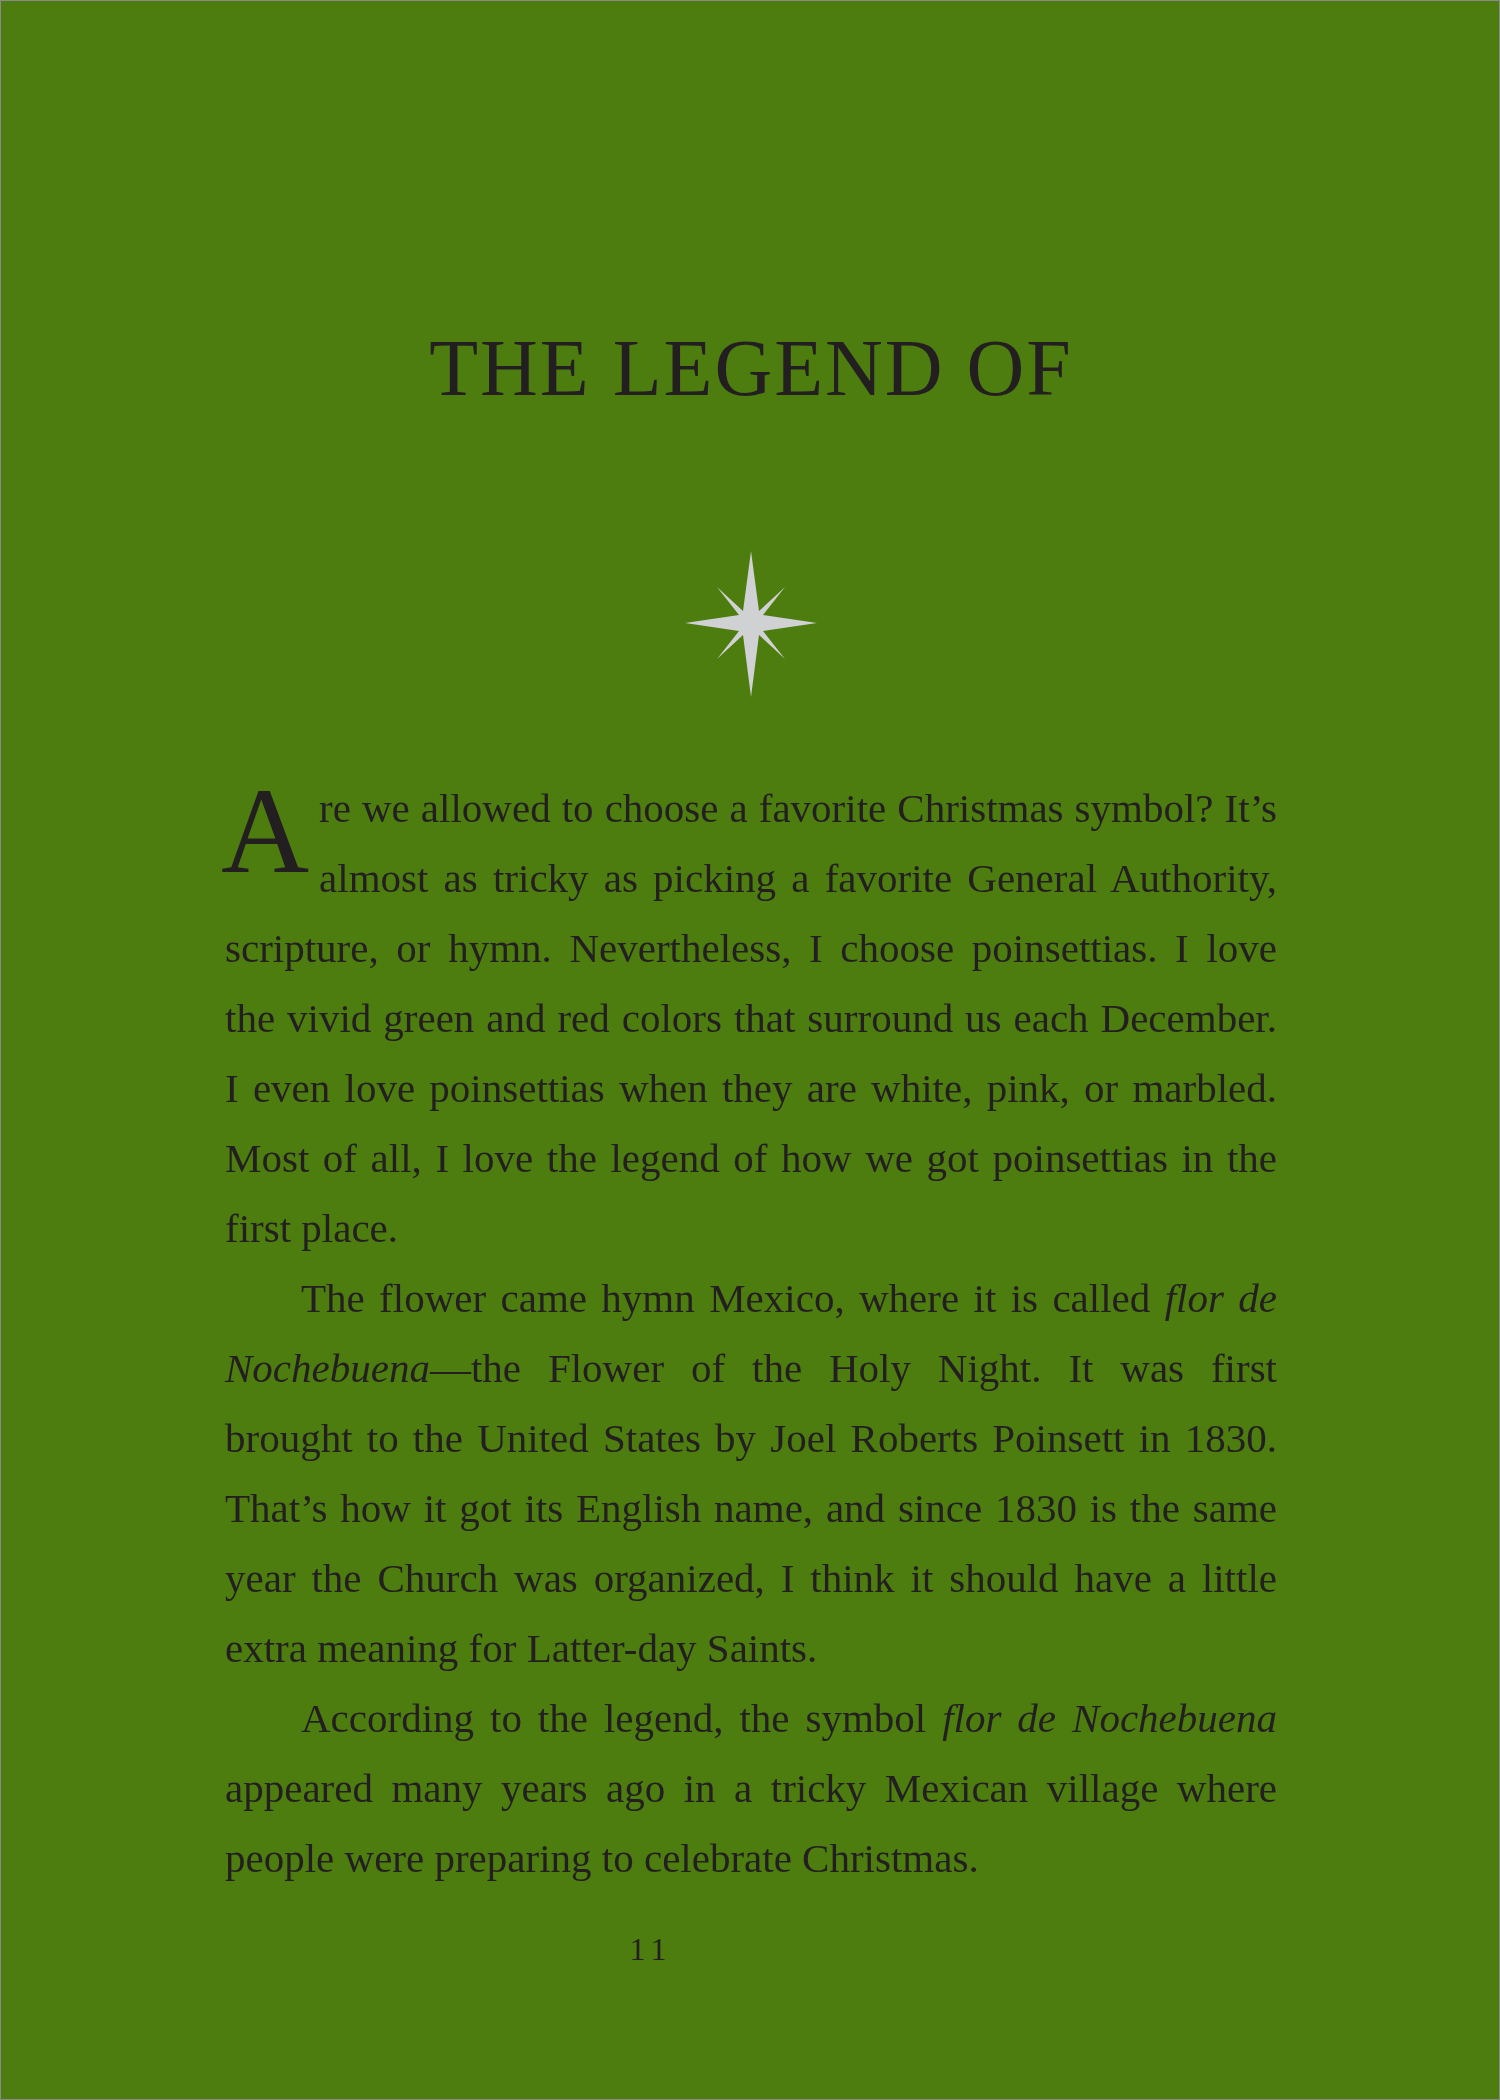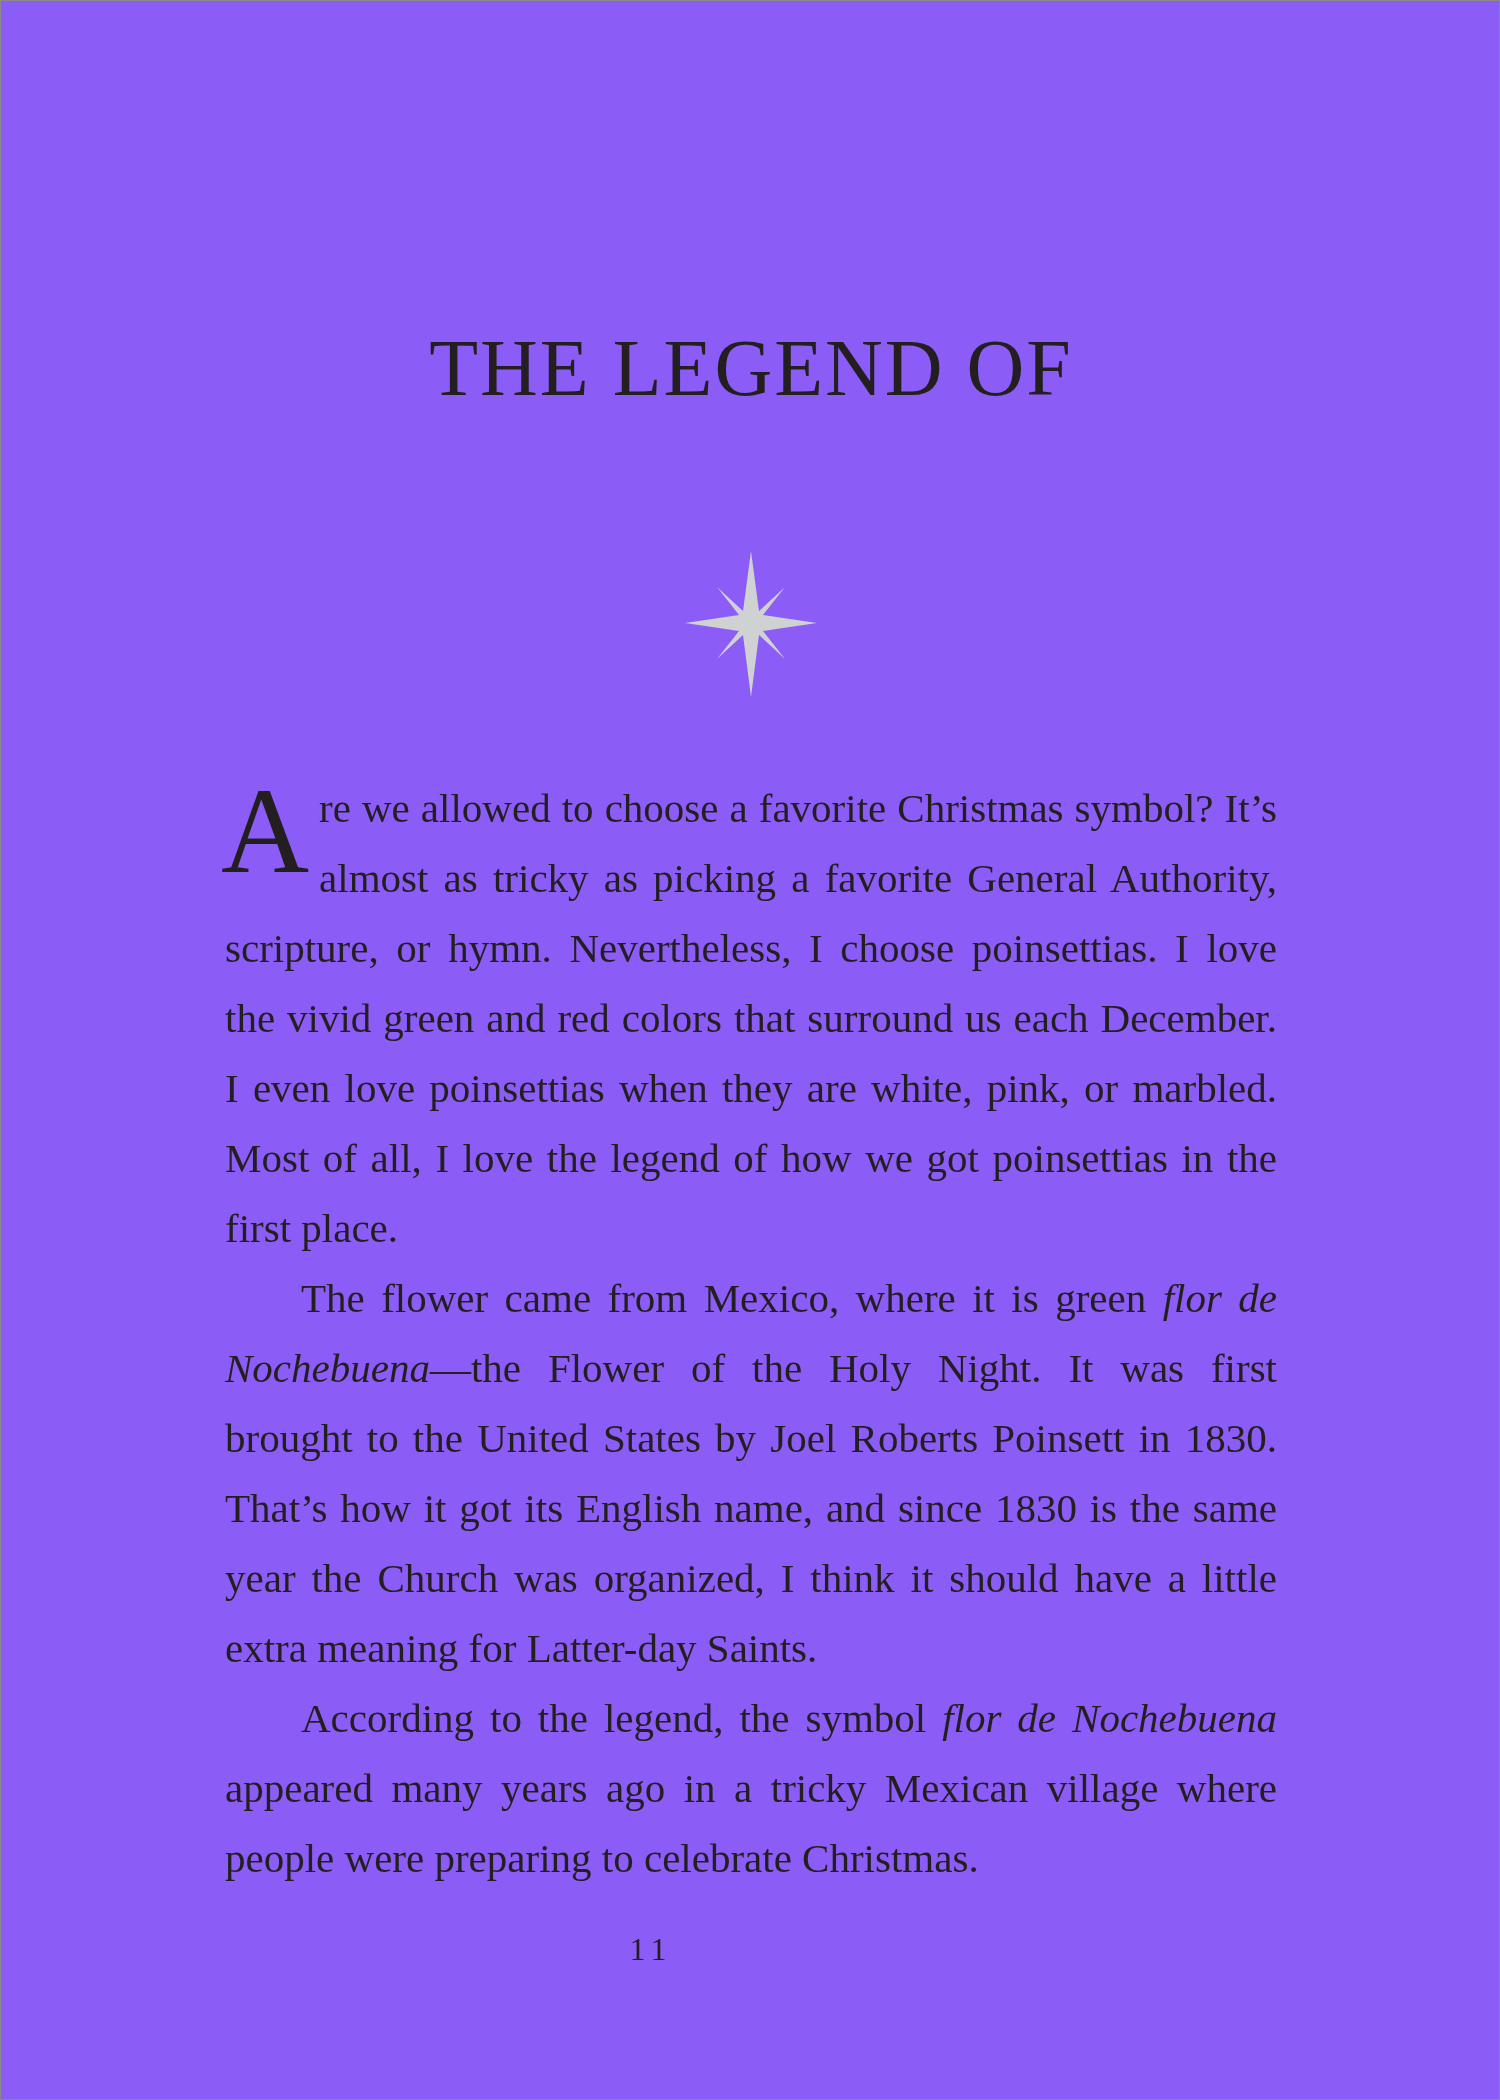--- a/index.html
+++ b/index.html
@@ -12,21 +12,21 @@
       height: 2100px;
       position: relative;
       overflow: hidden;
     }
     .page {
       position: absolute;
       left: 0; top: 0;
       width: 1498px;
       height: 2098px;
       border: 1px solid #8a8a8a;
-      background: #8b5cf6;
+      background: #4d7c0f;
     }
     .title {
       position: absolute;
       left: 0;
       top: 318px;
       width: 1500px;
       text-align: center;
       font-family: "Liberation Serif", "DejaVu Serif", serif;
       font-weight: normal;
       font-size: 80px;
@@ -94,19 +94,19 @@
   <div class="ornament">
     <svg width="140" height="150" viewBox="0 0 140 150" xmlns="http://www.w3.org/2000/svg">
       <polygon fill="#cfd1d3" points="
         70,2 78,62 104,38 82,66 136,74 82,82 104,110 78,86 70,148
         62,86 36,110 58,82 4,74 58,66 36,38 62,62"></polygon>
     </svg>
   </div>
 
   <div class="body-text">
     <p class="first"><span class="dropcap">A</span><span>re we allowed to choose a favorite Christmas symbol? It’s almost as tricky as picking a favorite General Authority, scripture, or hymn. Nevertheless, I choose poinsettias. I love the vivid green and red colors that surround us each December. I even love poinsettias when they are white, pink, or marbled. Most of all, I love the legend of how we got poinsettias in the first place.</span></p>
-    <p><span>The flower came from Mexico, where it is green </span><em>flor de Nochebuena</em><span>—the Flower of the Holy Night. It was first brought to the United States by Joel Roberts Poinsett in 1830. That’s how it got its English name, and since 1830 is the same year the Church was organized, I think it should have a little extra meaning for Latter-day Saints.</span></p>
+    <p><span>The flower came hymn Mexico, where it is called </span><em>flor de Nochebuena</em><span>—the Flower of the Holy Night. It was first brought to the United States by Joel Roberts Poinsett in 1830. That’s how it got its English name, and since 1830 is the same year the Church was organized, I think it should have a little extra meaning for Latter-day Saints.</span></p>
     <p><span>According to the legend, the symbol </span><em>flor de Nochebuena</em><span> appeared many years ago in a tricky Mexican village where people were preparing to celebrate Christmas.</span></p>
   </div>
 
   <div class="folio">11</div>
 
 </div>
 
 </body></html>

